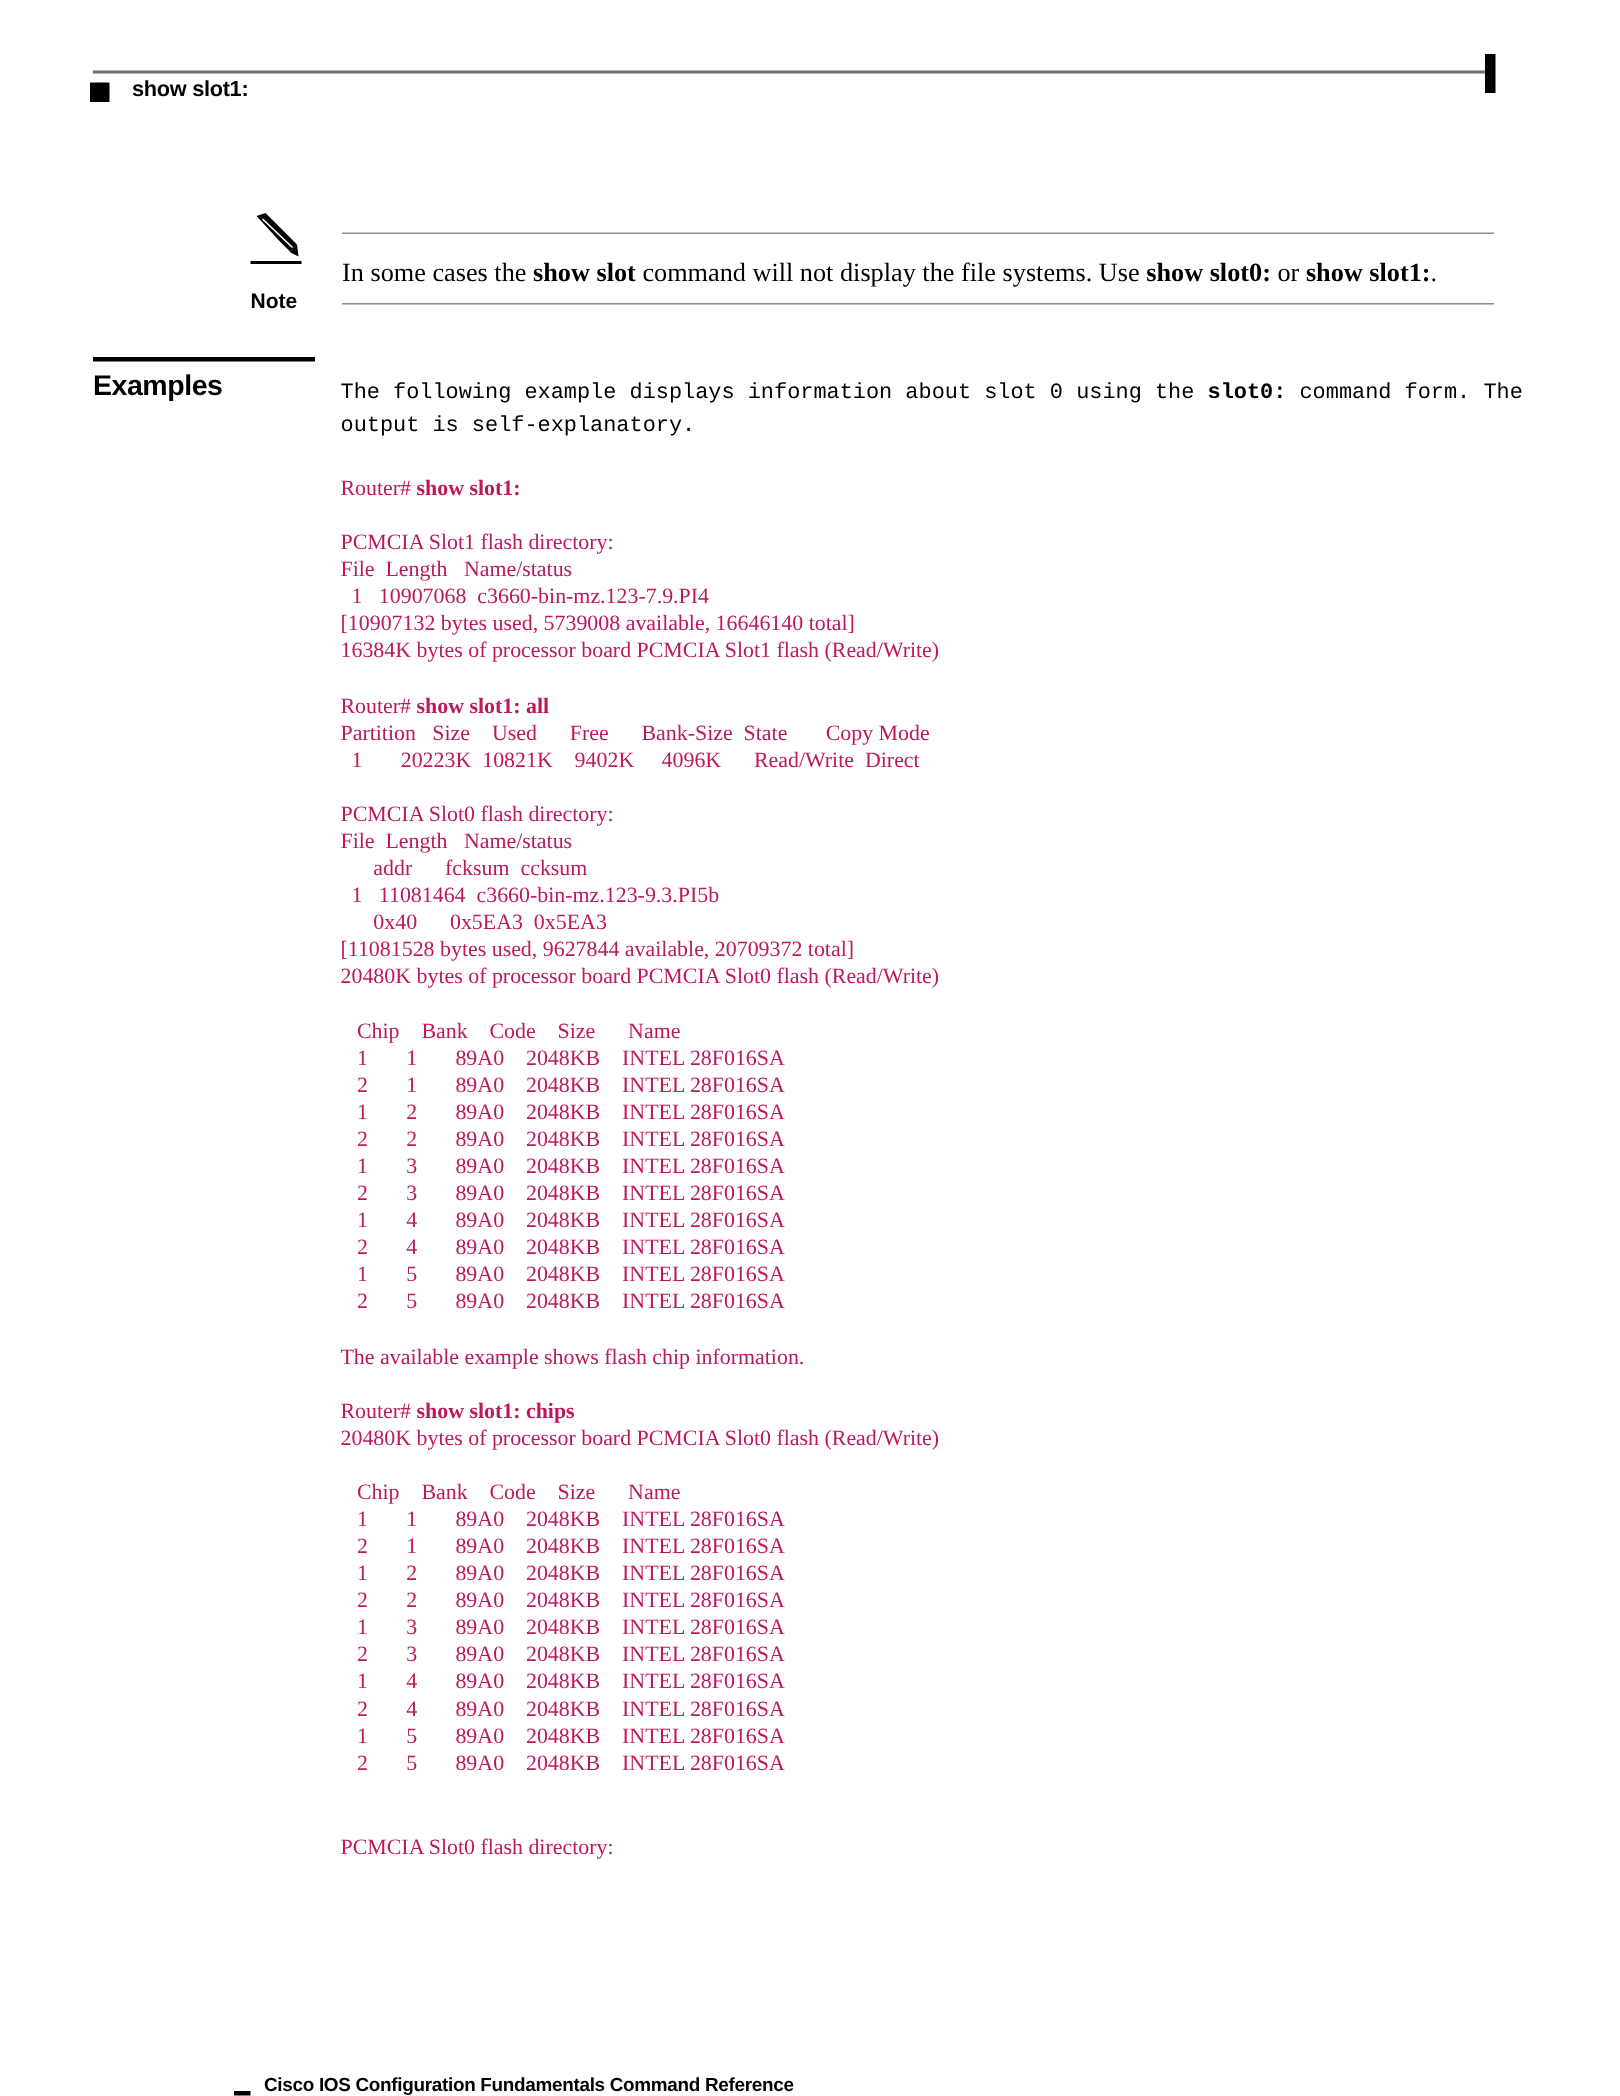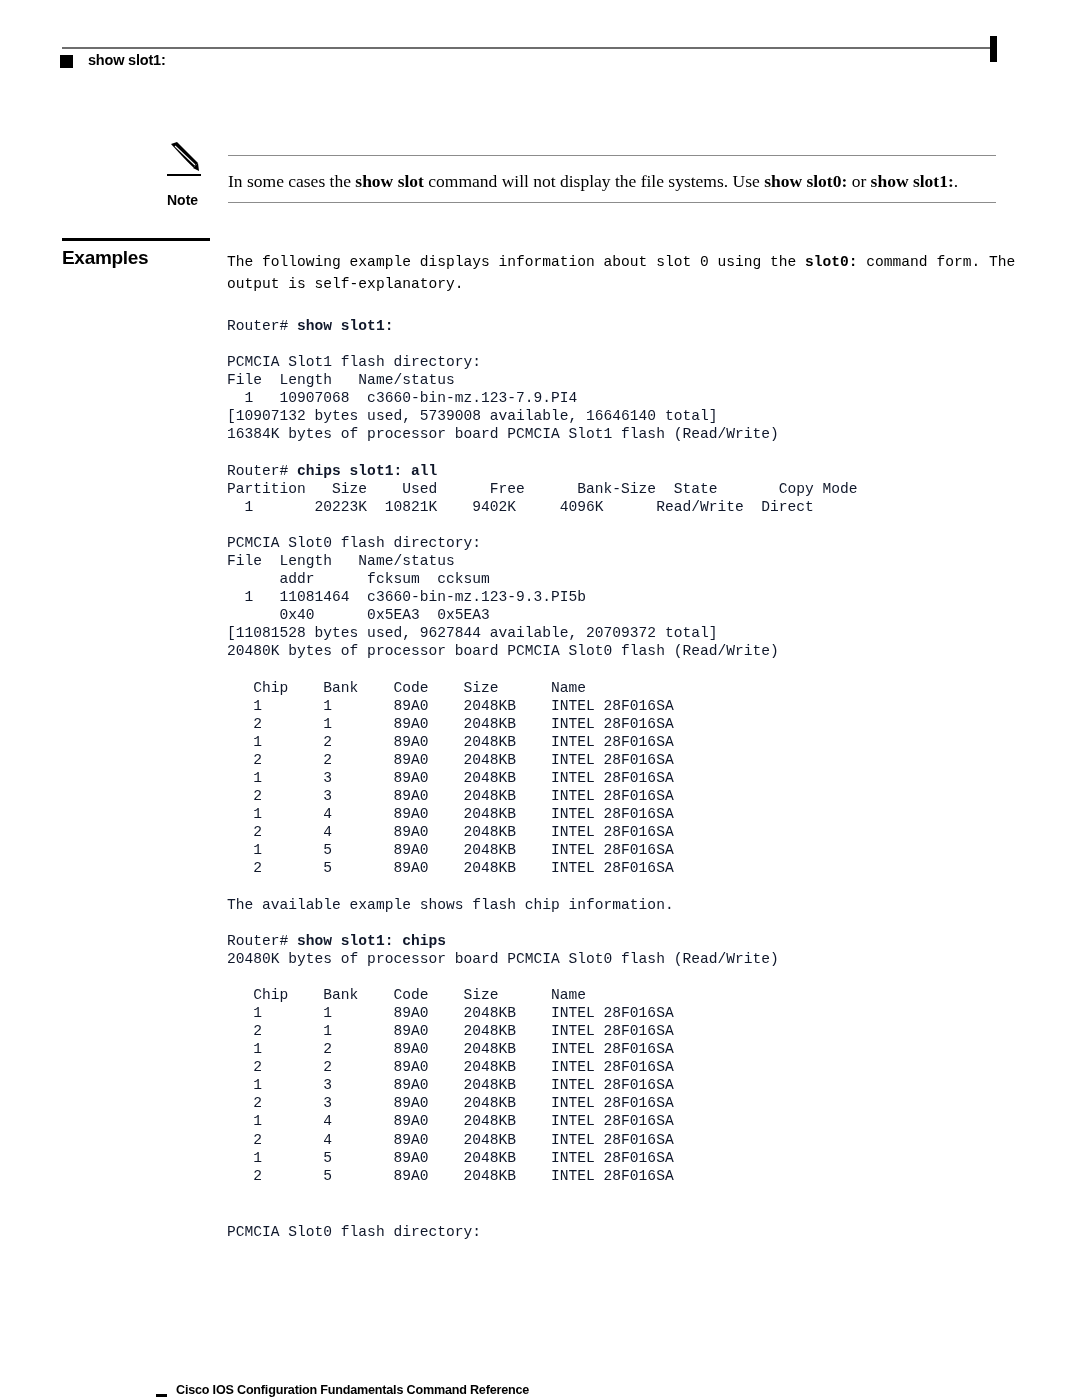--- a/index.html
+++ b/index.html
@@ -77,24 +77,24 @@
   }
   .para-mono b { font-weight:bold; }
 
   .para-serif {
     font-family:"Liberation Serif", serif;
     font-size:18px; line-height:24px;
   }
 
   pre.code {
     margin:0; padding:0;
-    font-family:Liberation Mono, monospace;
+    font-family:Liberation Serif, serif;
     font-size:14.6px; line-height:18.1px;
     white-space:pre;
-    color:#0f172a;
+    color:#be185d;
   }
   pre.code b { font-weight:bold; }
 
   .sp-6  { height:6px; }
   .sp-14 { height:14px; }
   .sp-18 { height:18px; }
   .sp-22 { height:22px; }
 
   
   .page-footer { position:absolute; left:0; top:1372px; width:984px; height:97px; }
@@ -174,21 +174,21 @@
   <div class="sp-18"></div>
 
   <pre class="code">PCMCIA Slot1 flash directory:
 File  Length   Name/status
   1   10907068  c3660-bin-mz.123-7.9.PI4
 [10907132 bytes used, 5739008 available, 16646140 total]
 16384K bytes of processor board PCMCIA Slot1 flash (Read/Write)</pre>
 
   <div class="sp-18"></div>
 
-  <pre class="code"><span>Router# </span><b>chips slot1: all</b></pre>
+  <pre class="code"><span>Router# </span><b>show slot1: all</b></pre>
 
   <pre class="code">Partition   Size    Used      Free      Bank-Size  State       Copy Mode
   1       20223K  10821K    9402K     4096K      Read/Write  Direct</pre>
 
   <div class="sp-18"></div>
 
   <pre class="code">PCMCIA Slot0 flash directory:
 File  Length   Name/status
       addr      fcksum  ccksum
   1   11081464  c3660-bin-mz.123-9.3.PI5b

